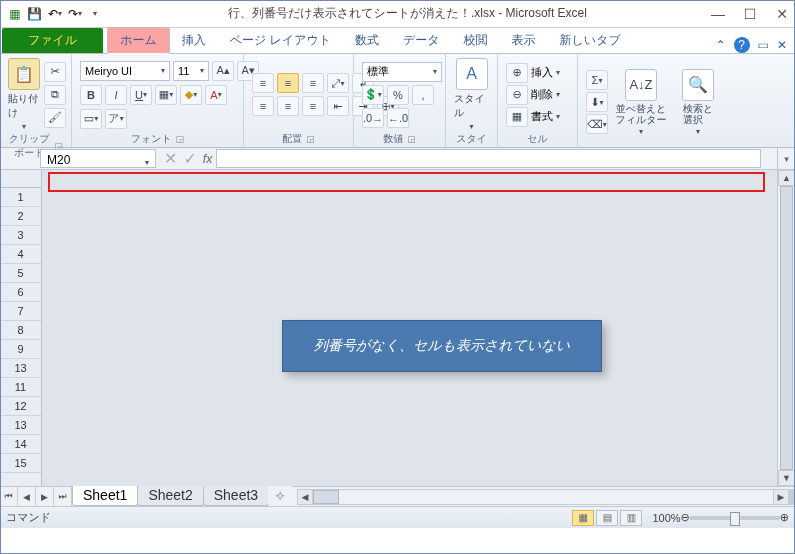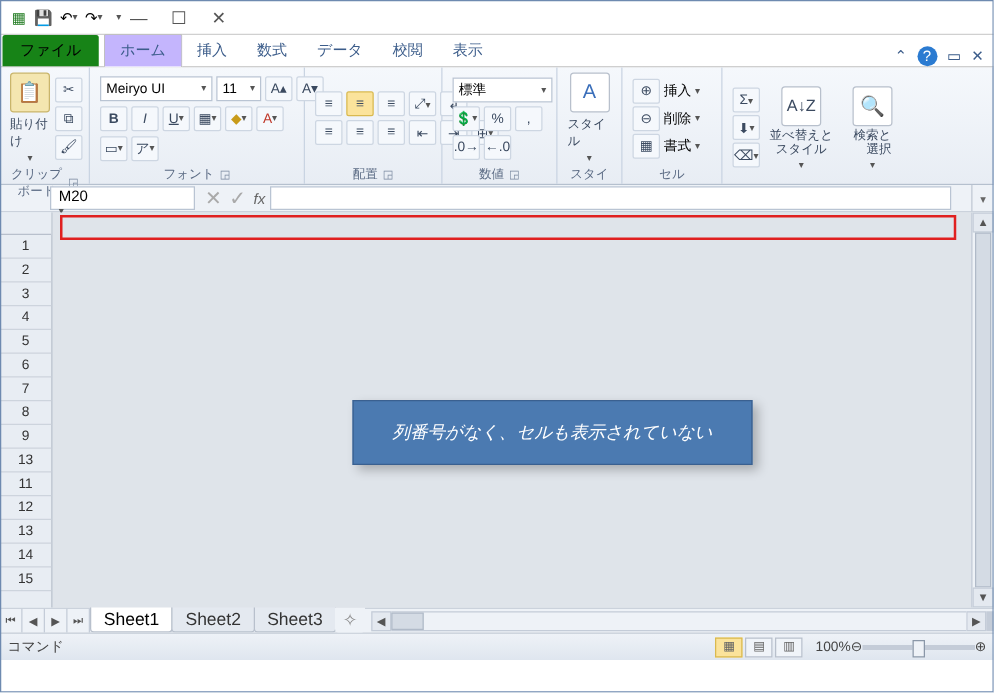--- a/index.html
+++ b/index.html
@@ -9,22 +9,22 @@
 .titlebar { height: 28px; background: #fff; display: flex; align-items: center; padding: 0 6px; border-bottom: 1px solid #d0d0d0; }
 .titlebar .qat { display: flex; gap: 2px; align-items: center; }
 .titlebar .qat .ico { width: 18px; height: 18px; display: flex; align-items: center; justify-content: center; font-size: 12px; }
 .titlebar .title { flex: 1; text-align: center; font-size: 12px; color: #444; }
 .titlebar .winctrl { display: flex; gap: 18px; align-items: center; }
 .titlebar .winctrl .wc { width: 14px; height: 14px; font-size: 14px; color: #555; display: flex; align-items: center; justify-content: center; }
 
 
 .ribbon-tabs { height: 26px; background: #fff; display: flex; align-items: flex-end; padding-left: 2px; border-bottom: 1px solid #c0c0c0; }
 .rtab { padding: 4px 12px; font-size: 12px; color: #3b5c8a; cursor: pointer; }
-.rtab.file { background: #178317; color: #000000; border-radius: 2px 2px 0 0; margin-right: 4px; padding: 4px 14px; }
-.rtab.active { background: #c4b5fd; border: 1px solid #c0c0c0; border-bottom: 1px solid #fff; color: #3b5c8a; border-radius: 2px 2px 0 0; position: relative; top: 1px; }
+.rtab.file { background: #178317; color: #fde047; border-radius: 2px 2px 0 0; margin-right: 4px; padding: 4px 26px; }
+.rtab.active { background: #fca5a5; border: 1px solid #c0c0c0; border-bottom: 1px solid #fff; color: #3b5c8a; border-radius: 2px 2px 0 0; position: relative; top: 1px; }
 .ribbon-tabs .spacer { flex: 1; }
 .ribbon-tabs .help-icons { display: flex; gap: 8px; align-items: center; padding-right: 8px; }
 .ribbon-tabs .help-icons span { font-size: 12px; color: #3b5c8a; }
 
 
 .ribbon { height: 94px; background: linear-gradient(#f5f8fc, #e8edf4); border-bottom: 1px solid #b5c0ce; display: flex; }
 .rgroup { border-right: 1px solid #c9d4e2; padding: 4px 8px 1px 8px; display: flex; flex-direction: column; justify-content: space-between; }
 .rgroup .body { display: flex; gap: 4px; flex: 1; }
 .rgroup .label { font-size: 10px; color: #5b6b84; text-align: center; padding-top: 1px; display:flex; align-items:center; justify-content:center; gap:4px;}
 .rgroup .label .launcher { font-size: 9px; color: #7a8aa0; }
@@ -33,21 +33,21 @@
 .col { display: flex; flex-direction: column; gap: 3px; justify-content: center; }
 .row { display: flex; gap: 3px; align-items: center; }
 .smbtn { width: 22px; height: 20px; border: 1px solid #cdd6e2; background: #f5f8fc; border-radius: 2px; display:flex;align-items:center;justify-content:center;font-size:11px;color:#3b4a60;}
 .smbtn.accent { background:#fbe39b; border-color:#d9b94f;}
 .fontbox { width: 90px; height: 20px; border: 1px solid #b9c4d3; background: #fff; font-size: 11px; padding: 1px 4px; display:flex;align-items:center;justify-content:space-between;}
 .sizebox { width: 36px; height: 20px; border: 1px solid #b9c4d3; background: #fff; font-size: 11px; padding: 1px 4px; display:flex;align-items:center;justify-content:space-between;}
 .dd { font-size: 8px; color: #555; }
 
 
 .formulabar { height: 22px; background: #eef2f7; border-bottom: 1px solid #c0c8d4; display: flex; align-items: stretch; }
-.namebox { width: 116px; background: #fff; border: 1px solid #b9c4d3; margin: 1px 0 1px 40px; font-size: 12px; padding: 0 6px; display:flex;align-items:flex-start;justify-content:space-between;flex-direction:column;}
+.namebox { width: 116px; background: #fff; border: 1px solid #b9c4d3; margin: 1px 0 1px 40px; font-size: 12px; padding: 0 6px; display:flex;align-items:flex-end;justify-content:space-between;}
 .fxarea { display:flex;align-items:center;gap:6px;margin-left:8px;}
 .fxarea .fx { font-style: italic; font-size: 12px; color: #666; }
 .fxinput { flex:1; background:#fff; border:1px solid #b9c4d3; margin:1px 16px 1px 4px;}
 .fbar-expand { width:18px; display:flex;align-items:center;justify-content:center;font-size:9px;color:#666;border-left:1px solid #c0c8d4;}
 
 
 .sheet-area { position: relative; height: 316px; background: #dfe4ea; display:flex; }
 .rowhdrs { width: 42px; background: #e8edf3; border-right: 1px solid #b8c0cc; }
 .corner { height: 18px; border-bottom: 1px solid #b8c0cc; background: #e8edf3; }
 .rh { height: 19px; border-bottom: 1px solid #cdd4dd; font-size: 11px; color: #333; text-align: center; display:flex;align-items:center;justify-content:center;}
@@ -91,35 +91,38 @@
 <div class="titlebar">
   <div class="qat">
     <span class="ico" style="color:#1f7a1f">▦</span>
     <span class="ico" style="color:#2b5ca8">💾</span>
     <span class="ico">↶<span class="dd">▾</span></span>
     <span class="ico">↷<span class="dd">▾</span></span>
     <span class="ico">
         <span class="dd">▾</span>
       </span>
   </div>
+  <div class="title">行、列番号だけ表示されてシートが消えた！.xlsx - Microsoft Excel</div>
   <div class="winctrl">
     <span class="wc">—</span>
     <span class="wc">☐</span>
     <span class="wc">✕</span>
   </div>
 </div>
 
 <div class="ribbon-tabs">
   <div class="rtab file">ファイル</div>
   <div class="rtab active">ホーム</div>
   <div class="rtab">挿入</div>
+  <div class="rtab">ページ レイアウト</div>
   <div class="rtab">数式</div>
   <div class="rtab">データ</div>
   <div class="rtab">校閲</div>
   <div class="rtab">表示</div>
+  <div class="rtab">新しいタブ</div>
   <div class="spacer"></div>
   <div class="help-icons">
     <span>⌃</span>
     <span style="background:#2b7bd1;color:#fff;border-radius:50%;width:16px;height:16px;display:inline-flex;align-items:center;justify-content:center">?</span>
     <span>▭</span>
     <span>✕</span>
   </div>
 </div>
 
 <div class="ribbon">
@@ -273,26 +276,26 @@
   <div class="rgroup" style="flex:1">
     <div class="body">
       <div class="col" style="gap:2px">
         <div class="smbtn">Σ<span class="dd">▾</span></div>
         <div class="smbtn">⬇<span class="dd">▾</span></div>
         <div class="smbtn">⌫<span class="dd">▾</span></div>
       </div>
       <div class="bigbtn" style="width:58px">
         <div class="ic" style="background:#fff;border-color:#b8c0cc;font-size:13px">A↓Z</div>
         <span style="white-space:pre-line;text-align:center;line-height:1.1">並べ替えと
-スタイル</span>
+フィルター</span>
           <span class="dd">▾</span>
       </div>
       <div class="bigbtn" style="width:48px">
         <div class="ic" style="background:#fff;border-color:#b8c0cc">🔍</div>
-        <span style="white-space:pre-line;text-align:right;line-height:1.1">検索と
+        <span style="white-space:pre-line;text-align:left;line-height:1.1">検索と
 選択</span>
           <span class="dd">▾</span>
       </div>
     </div>
   </div>
 </div>
 
 <div class="formulabar">
   <div class="namebox">
       <span>M20</span>

